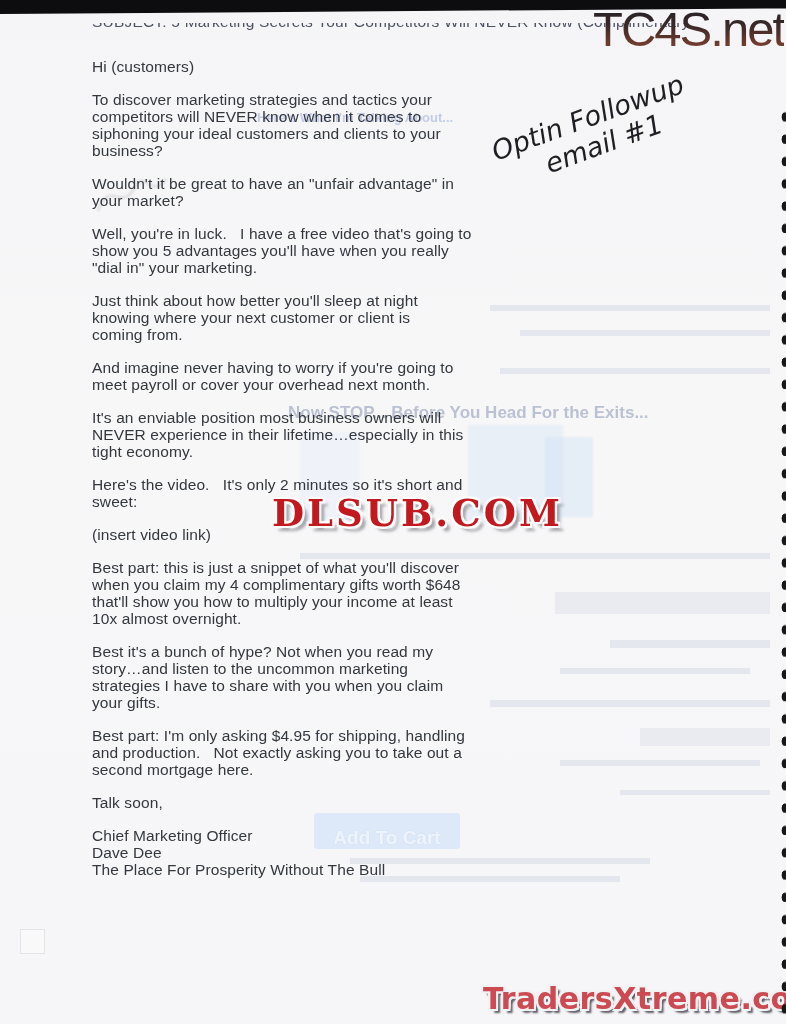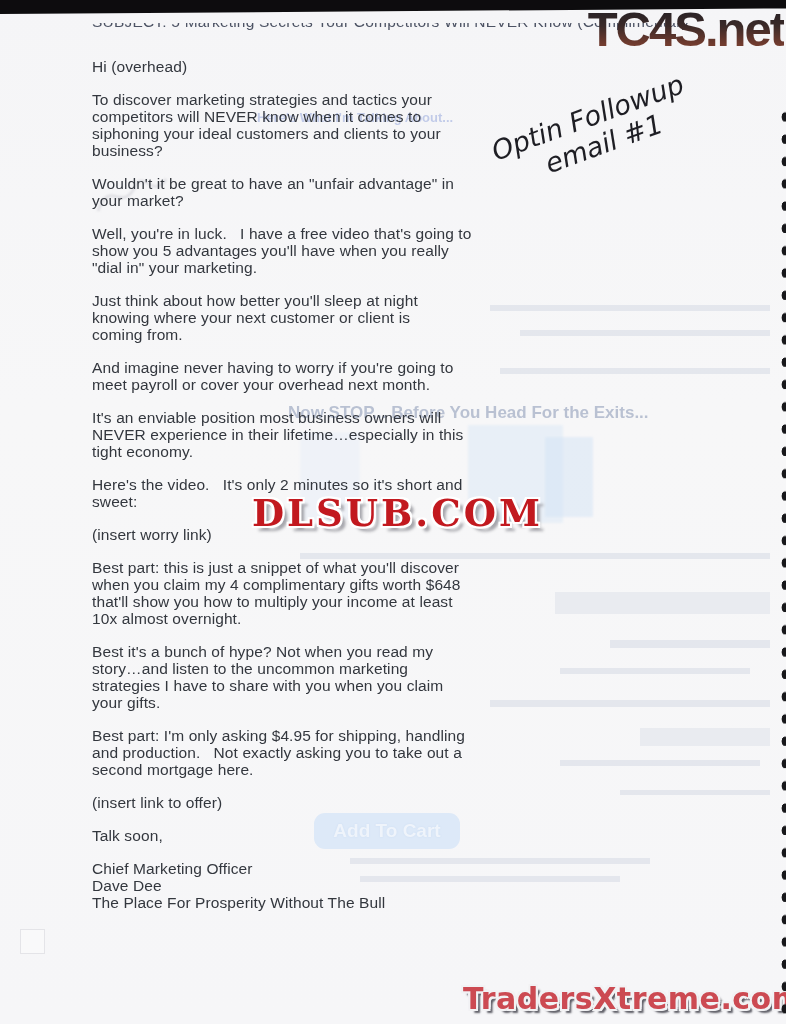--- a/index.html
+++ b/index.html
@@ -7,41 +7,41 @@
     position:relative;width:786px;height:1024px;overflow:hidden;
     background:linear-gradient(180deg,#f5f5f7 0%,#f7f7f8 40%,#f6f6f8 100%);
     font-family:"Liberation Sans",sans-serif;
   }
   
   .topbar{position:absolute;left:0;top:0;width:786px;height:14px;background:#0d0c0e;
     clip-path:polygon(0 0,100% 0,100% 60%,0 100%);z-index:6;}
   
   .tc4s{
     position:absolute;right:2px;top:1px;z-index:7;
-    font-family:"Liberation Sans",sans-serif;font-weight:700;font-size:49px;letter-spacing:-2px;
+    font-family:"Liberation Sans",sans-serif;font-weight:400;font-size:49px;letter-spacing:-2px;
     background:linear-gradient(180deg,#232025 10%,#3b2a28 45%,#6e3a2e 75%,#8a4a38 100%);
     -webkit-background-clip:text;background-clip:text;color:transparent;
     text-shadow:0 0 0 rgba(0,0,0,0);
   }
   
   .subject-clip{position:absolute;left:92px;top:23px;width:600px;height:11px;overflow:hidden;z-index:3;}
   .subject-clip span{display:block;margin-top:-10px;font-size:15.5px;color:#3f4658;
     white-space:nowrap;letter-spacing:.2px;opacity:.92;}
   
   .letter{position:absolute;left:92px;top:58px;width:462px;z-index:3;
     font-size:15.5px;line-height:17px;color:#33373e;letter-spacing:.1px;}
   .letter p{margin:0 0 16px 0;white-space:pre-wrap;}
   .letter .sig div{line-height:17px;}
   
   .handnote{position:absolute;left:492px;top:102px;z-index:8;transform:rotate(-20deg);
     font-family:"DejaVu Sans",sans-serif;font-style:italic;font-size:27px;color:#1e1e24;
     line-height:30px;}
   .handnote .l2{margin-left:46px;}
   
-  .wm{position:absolute;font-weight:800;white-space:nowrap;z-index:9;}
+  .wm{position:absolute;font-weight:800;white-space:nowrap;z-index:9;margin-left:20px;}
   .wm-dlsub{
     left:252px;top:491px;font-family:"DejaVu Serif",serif;font-size:37px;letter-spacing:3px;
     color:#c2191f;
     text-shadow:-2px -2px 0 #fff,2px -2px 0 #fff,-2px 2px 0 #fff,2px 2px 0 #fff,
       -2px 0 0 #fff,2px 0 0 #fff,0 -2px 0 #fff,0 2px 0 #fff,5px 5px 3px rgba(150,150,158,.85);
   }
   .wm-traders{
     left:463px;top:981px;font-family:"DejaVu Sans",sans-serif;font-size:30px;letter-spacing:.5px;
     color:#cc4a52;
     text-shadow:-2px -2px 0 #f2f2f4,2px -2px 0 #f2f2f4,-2px 2px 0 #f2f2f4,2px 2px 0 #f2f2f4,
@@ -50,22 +50,22 @@
   
   .binding{position:absolute;right:0;top:106px;width:15px;height:914px;z-index:10;
     background-image:radial-gradient(ellipse 5.5px 7.5px at 14px 11px,#18181b 58%,rgba(24,24,27,0) 67%);
     background-size:15px 22.3px;background-repeat:repeat-y;}
   
   .bleed{position:absolute;z-index:1;}
   .bt-head1{left:257px;top:110px;font-size:13px;font-weight:bold;color:#3d5fc4;opacity:.28;
     filter:blur(.7px);white-space:nowrap;}
   .bt-head2{left:288px;top:395px;font-size:17px;font-weight:bold;color:#7c8cad;opacity:.5;
     filter:blur(.7px);white-space:nowrap;margin-top:8px;}
-  .bt-btn{left:314px;top:813px;width:146px;height:36px;background:#d9e7f8;border-radius:11px;
-    opacity:.85;display:flex;align-items:center;justify-content:center;filter:blur(.4px);}
+  .bt-btn{left:314px;top:813px;width:146px;height:36px;background:#d9e7f8;border-radius:3px;
+    opacity:.85;display:flex;align-items:flex-end;justify-content:center;filter:blur(.4px);}
   .bt-btn span{font-size:19px;font-weight:bold;color:#eef4fc;text-shadow:0 0 2px #c4d9f2;}
   .fb{position:absolute;background:#ccd2de;opacity:.42;filter:blur(.6px);z-index:1;}
   .fr{position:absolute;opacity:.5;filter:blur(1px);z-index:1;}
   .sq-artifact{position:absolute;left:20px;top:929px;width:23px;height:23px;
     border:1px solid #e3e3e7;background:#fafafb;opacity:.9;z-index:2;}
   .scribble{position:absolute;left:92px;top:165px;opacity:.5;filter:blur(1px);z-index:1;}
 </style>
 </head>
 <body>
 
@@ -102,53 +102,52 @@
   <div class="topbar"></div>
   <div class="sq-artifact"></div>
 
   <div class="tc4s">TC4S.net</div>
 
   <div class="subject-clip">
     <span>SUBJECT: 5 Marketing Secrets Your Competitors Will NEVER Know (Complimentary Video)</span>
   </div>
 
   <div class="letter">
-    <p>Hi (overhead)</p>
+    <p>Hi (customers)</p>
     <p>To discover marketing strategies and tactics your
 competitors will NEVER know when it comes to
 siphoning your ideal customers and clients to your
 business?</p>
     <p>Wouldn't it be great to have an "unfair advantage" in
 your market?</p>
     <p>Well, you're in luck.   I have a free video that's going to
 show you 5 advantages you'll have when you really
 "dial in" your marketing.</p>
     <p>Just think about how better you'll sleep at night
 knowing where your next customer or client is
 coming from.</p>
     <p>And imagine never having to worry if you're going to
 meet payroll or cover your overhead next month.</p>
     <p>It's an enviable position most business owners will
 NEVER experience in their lifetime…especially in this
 tight economy.</p>
     <p>Here's the video.   It's only 2 minutes so it's short and
 sweet:</p>
-    <p>(insert worry link)</p>
+    <p>(insert video link)</p>
     <p>Best part: this is just a snippet of what you'll discover
 when you claim my 4 complimentary gifts worth $648
 that'll show you how to multiply your income at least
 10x almost overnight.</p>
     <p>Best it's a bunch of hype? Not when you read my
 story…and listen to the uncommon marketing
 strategies I have to share with you when you claim
 your gifts.</p>
     <p>Best part: I'm only asking $4.95 for shipping, handling
 and production.   Not exactly asking you to take out a
 second mortgage here.</p>
-    <p>(insert link to offer)</p>
     <p>Talk soon,</p>
     <div class="sig">
       <div>Chief Marketing Officer</div>
       <div>Dave Dee</div>
       <div>The Place For Prosperity Without The Bull</div>
     </div>
   </div>
 
   <div class="handnote">
     <div class="l1">Optin Followup</div>

